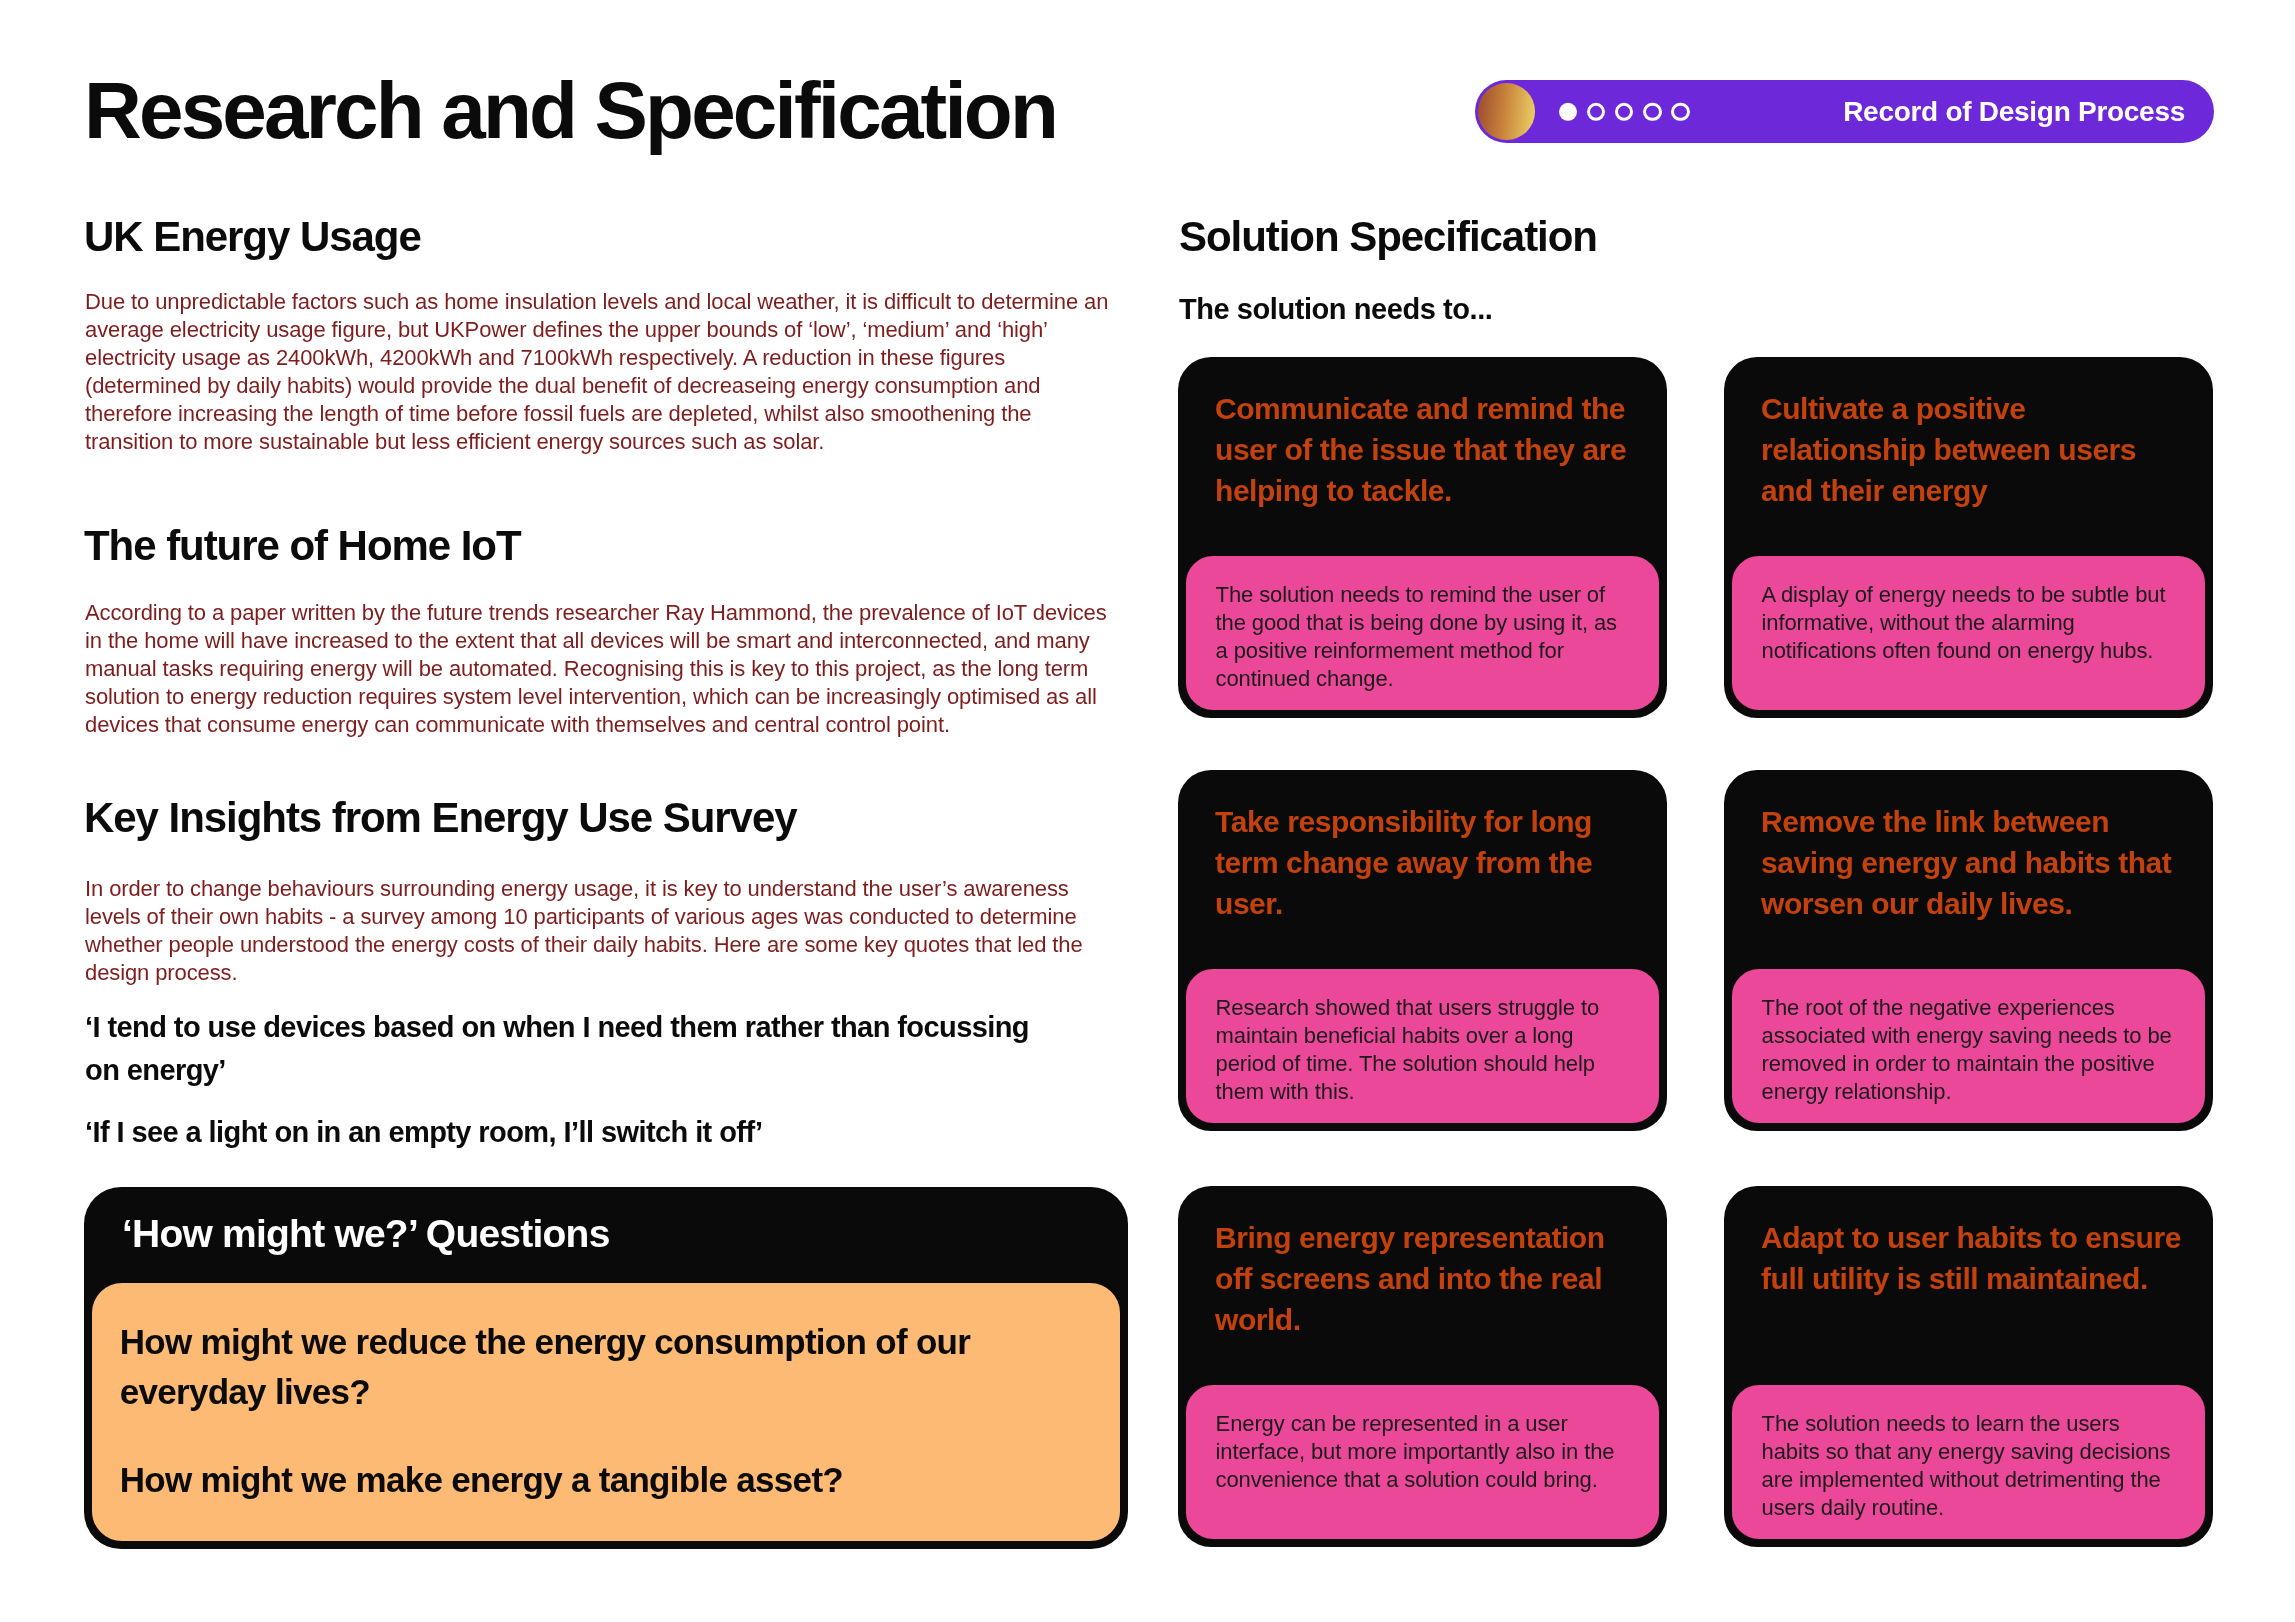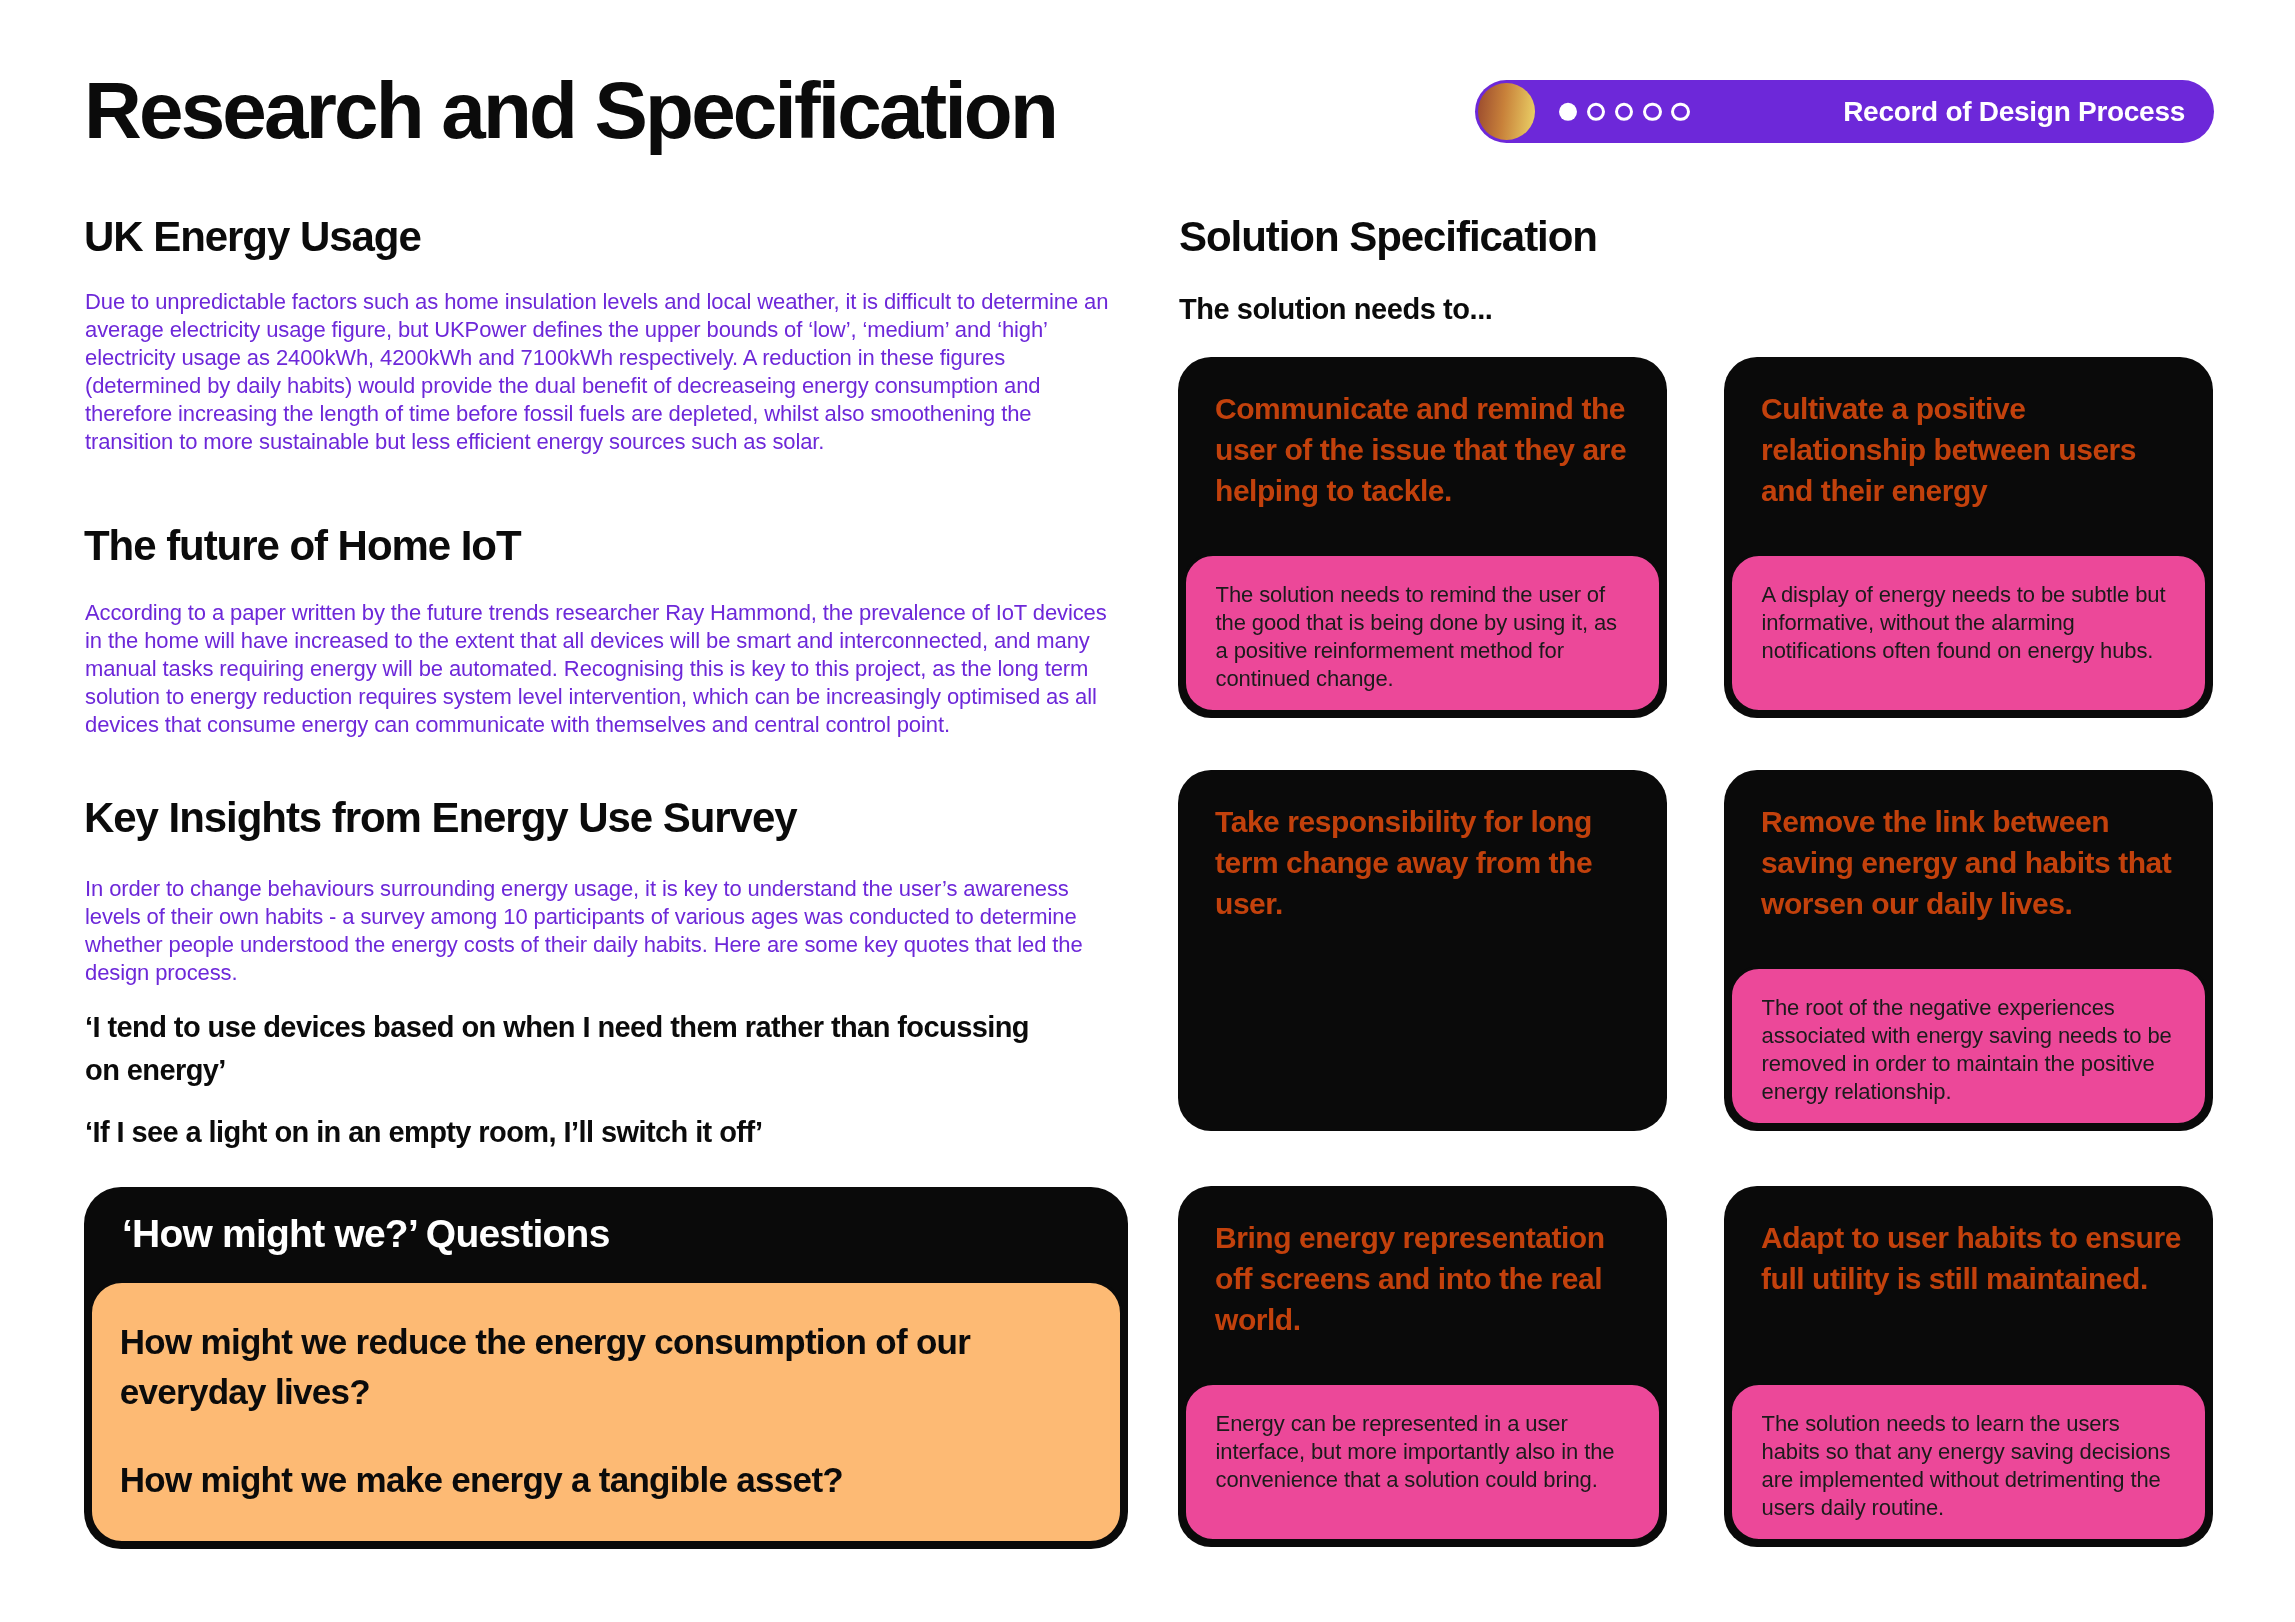--- a/index.html
+++ b/index.html
@@ -34,21 +34,21 @@
   .dot-ring { border:3.9px solid #ffffff; background:transparent; }
   .badge-label {
     position:absolute; right:29px; top:50%; transform:translateY(-50%);
     color:#ffffff; font-size:28px; font-weight:bold; letter-spacing:-0.01em;
     white-space:nowrap;
   }
 
   
   .h2 { font-size:42px; font-weight:bold; letter-spacing:-0.025em; white-space:nowrap; }
   .body-text {
-    font-size:22px; line-height:28px; color:#6d28d9; letter-spacing:-0.005em;
+    font-size:22px; line-height:28px; color:#7f1d1d; letter-spacing:-0.005em;
     width:1030px;
   }
   .quote {
     font-size:29px; font-weight:bold; letter-spacing:-0.02em;
     line-height:43px; width:981px;
   }
 
   .hmw-box {
     left:84px; top:1187px; width:1044px; height:362px;
     background:#0a0a0a; border-radius:37px;
@@ -144,20 +144,23 @@
 
 <div class="card col2 row1">
   <div class="card-title">Cultivate a positive relationship between users and their energy</div>
   <div class="card-panel">
     <p class="card-body">A display of energy needs to be subtle but informative, without the alarming notifications often found on energy hubs.</p>
   </div>
 </div>
 
 <div class="card col1 row2">
   <div class="card-title">Take responsibility for long term change away from the user.</div>
+  <div class="card-panel">
+    <p class="card-body">Research showed that users struggle to maintain beneficial habits over a long period of time. The solution should help them with this.</p>
+  </div>
 </div>
 
 <div class="card col2 row2">
   <div class="card-title">Remove the link between saving energy and habits that worsen our daily lives.</div>
   <div class="card-panel">
     <p class="card-body">The root of the negative experiences associated with energy saving needs to be removed in order to maintain the positive energy relationship.</p>
   </div>
 </div>
 
 <div class="card col1 row3">

